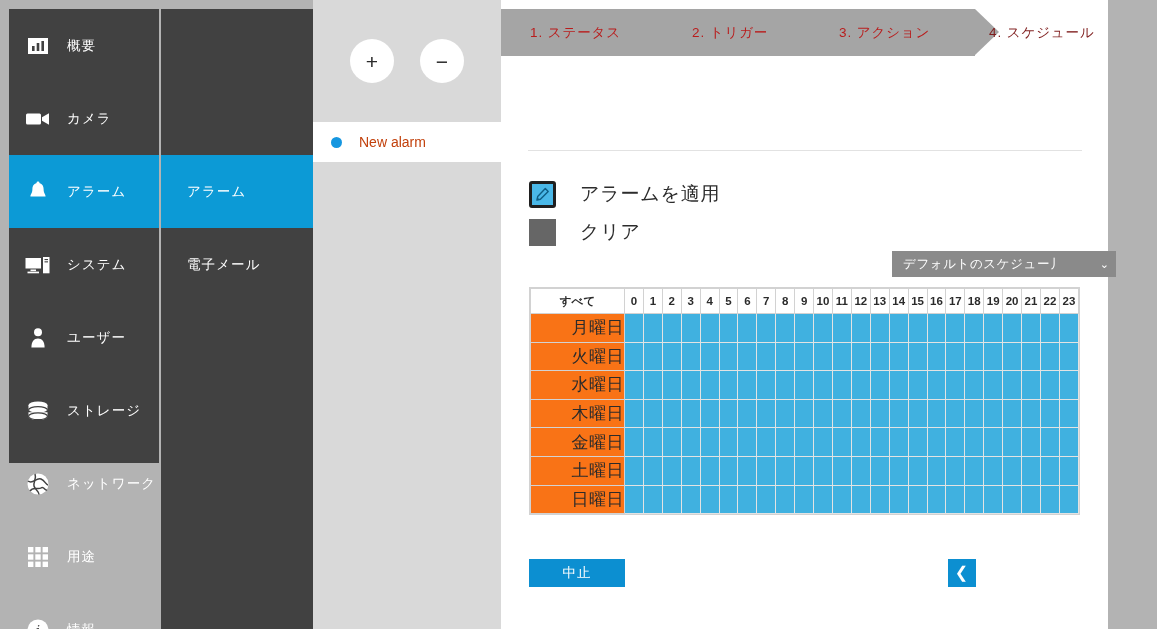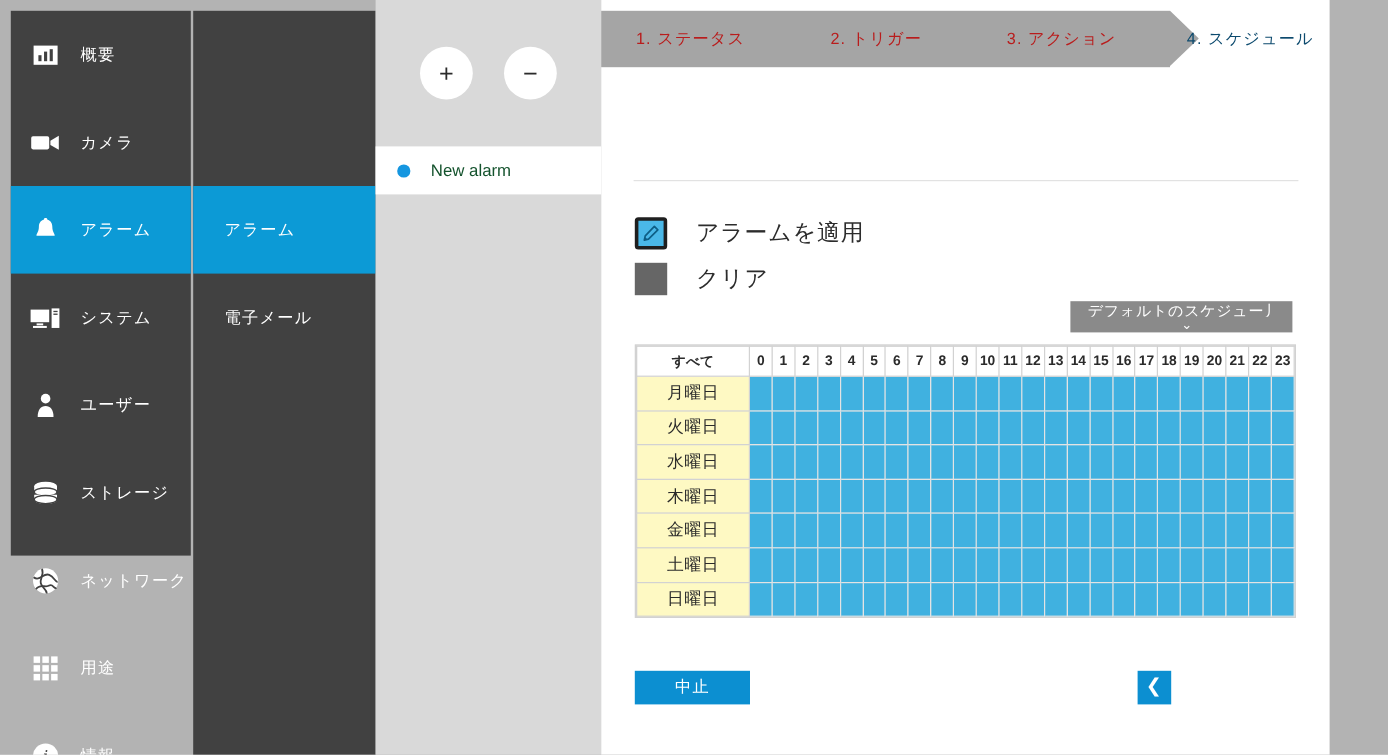--- a/index.html
+++ b/index.html
@@ -59,21 +59,21 @@
     font-family:"Liberation Sans",sans-serif;padding:0;
   }
   .alarm-row{
     height:40px;background:#ffffff;display:flex;align-items:center;
     padding-left:18px;box-sizing:border-box;cursor:pointer;
   }
   .alarm-dot{
     width:11px;height:11px;border-radius:50%;background:#1596e0;
     margin-right:17px;flex:0 0 11px;
   }
-  .alarm-name{font-size:14px;color:#14532d;}
+  .alarm-name{font-size:14px;color:#c2410c;}
 
   
   .content{
     position:absolute;left:501px;top:0;width:607px;height:629px;
     background:#ffffff;
   }
   .steps{
     position:relative;height:57px;
   }
   .steps-bar{
@@ -84,44 +84,44 @@
     position:absolute;left:474px;top:9px;width:0;height:0;
     border-top:23.5px solid transparent;
     border-bottom:23.5px solid transparent;
     border-left:24px solid #a5a5a5;
   }
   .step{
     position:absolute;top:9px;height:47px;display:flex;align-items:center;
     font-size:13.5px;letter-spacing:.9px;white-space:nowrap;cursor:pointer;
   }
   .step.done{color:#b91c1c;}
-  .step.current{color:#0c4a6e;}
+  .step.current{color:#7f1d1d;}
 
   .divider{
     position:absolute;left:27px;top:150px;width:554px;height:1px;
     background:#e2e2e2;
   }
 
   .legend{position:absolute;left:28px;top:175px;}
   .legend-row{display:flex;align-items:center;height:38px;cursor:pointer;}
   .sw{
     width:27px;height:27px;flex:0 0 27px;display:flex;
     align-items:center;justify-content:center;box-sizing:border-box;
   }
   .sw-apply{background:#4ab8e8;border:3px solid #1f1f1f;border-radius:3px;}
   .sw-clear{background:#666666;}
   .legend-label{
     margin-left:24px;font-size:19px;color:#2c2c2c;letter-spacing:.8px;
     white-space:nowrap;
   }
 
   .preset{
-    position:absolute;left:892px;top:251px;width:185px;height:26px;
+    position:absolute;left:892px;top:251px;width:224px;height:26px;
     background:#8a8a8a;display:flex;align-items:center;
-    padding:0 7px 0 11px;box-sizing:border-box;cursor:pointer;flex-direction:column;
+    padding:0 7px 0 11px;box-sizing:border-box;cursor:pointer;
   }
   .preset-text{
     color:#fff;font-size:12.5px;letter-spacing:.6px;white-space:nowrap;
     overflow:hidden;flex:1;
   }
   .preset-caret{color:#fff;font-size:11px;margin-left:5px;}
 
   
   .sched{
     position:absolute;left:529px;top:287px;width:551px;
@@ -129,22 +129,22 @@
     border-collapse:separate;
   }
   table.grid{border-collapse:collapse;width:100%;table-layout:fixed;}
   table.grid td,table.grid th{padding:0;}
   .hcell{
     background:#ffffff;border:1px solid #d2d2d2;height:25px;
     font-size:11.5px;color:#2b2b2b;font-weight:bold;text-align:center;
     box-sizing:border-box;
   }
   .daycell{
-    background:#fef9c3;border:1px solid #d2d2d2;height:28.6px;width:94px;
-    font-size:14px;color:#2b2b2b;text-align:center;letter-spacing:.5px;
+    background:#f97316;border:1px solid #d2d2d2;height:28.6px;width:94px;
+    font-size:17px;color:#2b2b2b;text-align:right;letter-spacing:.5px;
     box-sizing:border-box;
   }
   .allcell{width:94px;}
   .slot{
     border:1px solid #e3e3e3;height:28.6px;box-sizing:border-box;
     background:#e9e9e9;cursor:pointer;
   }
   .slot.on{background:#40b1e0;}
 
   

